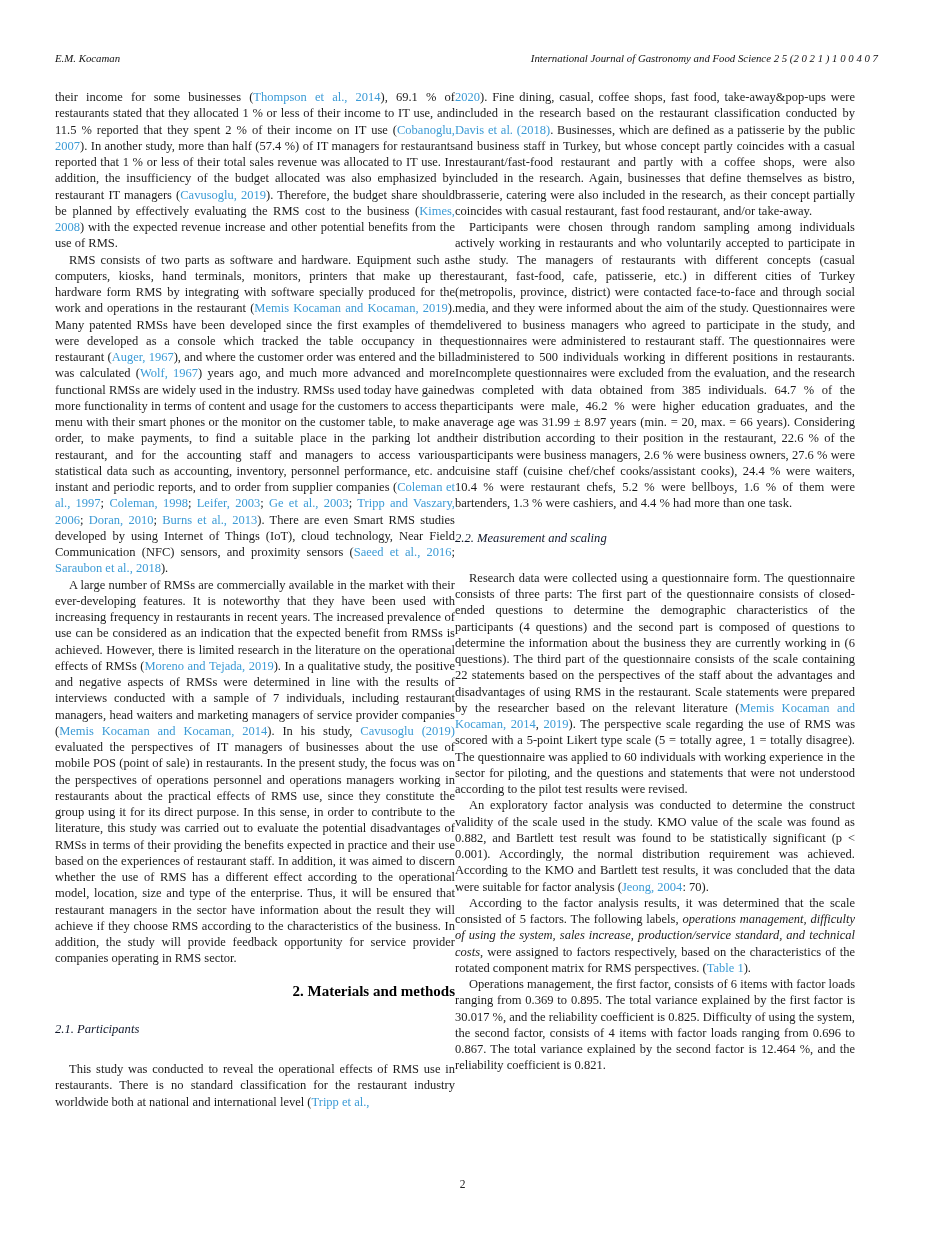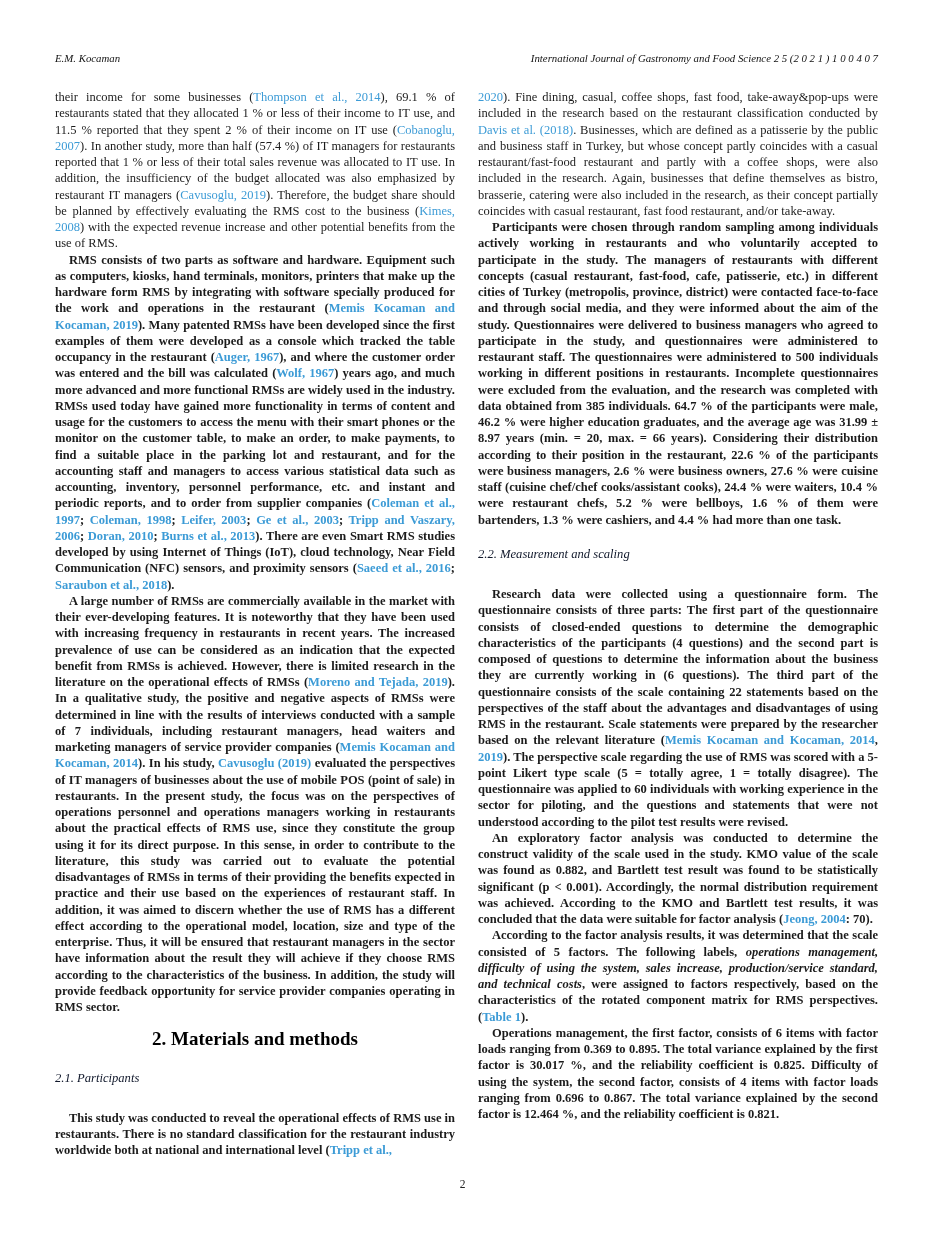--- a/index.html
+++ b/index.html
@@ -16,35 +16,35 @@
   }
   .running-head {
     display: flex;
     justify-content: space-between;
     align-items: baseline;
     font-style: italic;
     font-size: 10.8px;
     color: #111;
     margin-bottom: 25px;
   }
-  .columns { display: flex; gap: 23px; }
+  .columns { display: flex; }
   .col {
     width: 400px;
     font-size: 12.5px;
     line-height: 16.25px;
     text-align: justify;
   }
   .col p { margin: 0; }
-  .col p.indent { text-indent: 14px; font-weight: bold; }
+  .col p.indent { text-indent: 14px; }
   h2.sec {
-    font-size: 19px;
+    font-size: 15px;
     font-weight: bold;
     font-style: normal;
     margin: 16px 0 22px 0;
-    text-align: center;
+    text-align: right;
     color: #000;
   }
   h3.subsec {
     font-size: 12.6px;
     font-weight: normal;
     font-style: italic;
     margin: 18px 0 24px 0;
     text-align: left;
     color: #0f172a;
   }

